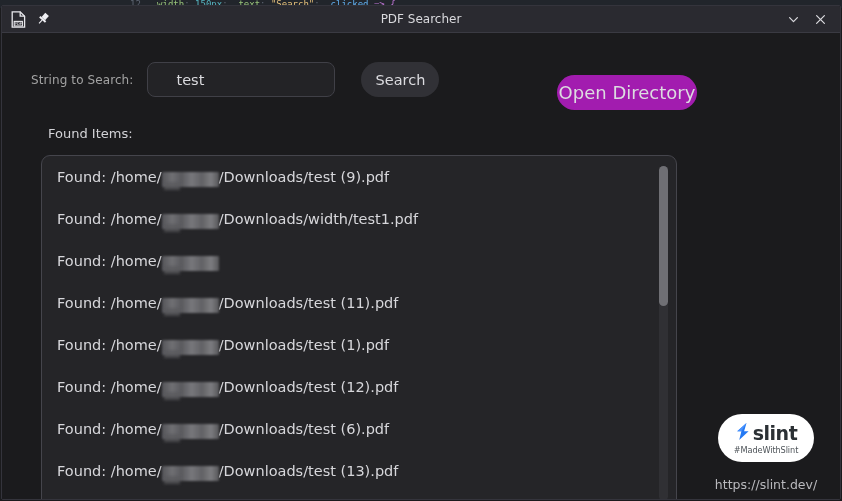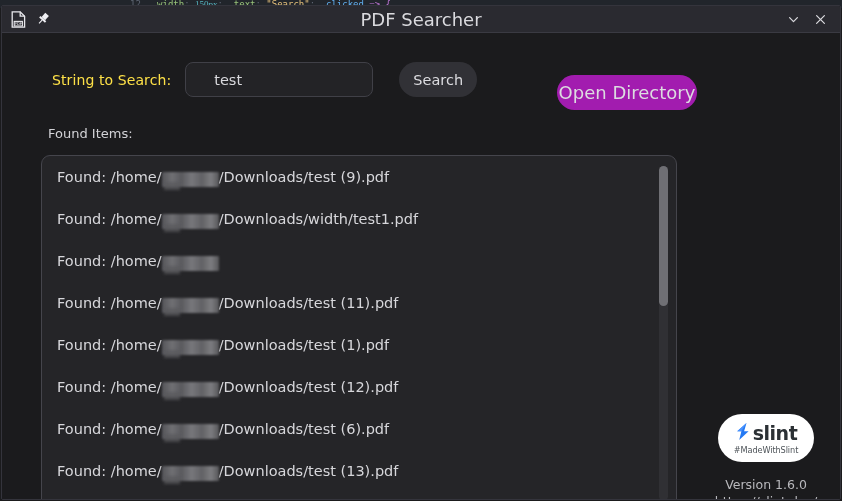--- a/index.html
+++ b/index.html
@@ -25,21 +25,21 @@
     top: 0px;
     white-space: nowrap;
     font-family: "DejaVu Sans Mono", monospace;
     font-size: 9px;
     line-height: 9px;
   }
   .tk-grn { color: #98c379; }
   .tk-blu { color: #61afef; }
   .tk-pur { color: #c678dd; }
   .tk-yel { color: #e5c07b; }
-  .tk-cya { color: #56b6c2; font-family: Liberation Serif, serif; }
+  .tk-cya { color: #56b6c2; }
   .tk-gry { color: #5c6370; }
 
   
   #app-window {
     position: absolute;
     left: 1px; top: 5px;
     width: 840px; height: 495px;
     background: #1b1b1d;
     border: 1px solid #34343c;
     border-radius: 2px;
@@ -62,21 +62,21 @@
     flex: 0 0 auto;
   }
   .tb-icon {
     width: 18px; height: 18px;
     display: flex; align-items: center; justify-content: center;
   }
   #window-title {
     position: absolute;
     left: 0; right: 0;
     text-align: center;
-    font-size: 18px;
+    font-size: 12px;
     color: #dadade;
     pointer-events: none;
   }
   #titlebar-right {
     margin-left: auto;
     display: flex; align-items: center;
     gap: 10px;
     padding-right: 11px;
     z-index: 2;
   }
@@ -97,23 +97,23 @@
   
   #search-row {
     position: absolute;
     left: 0; top: 28px;
     width: 100%;
     height: 37px;
     display: flex;
     align-items: center;
   }
   #search-label {
-    margin-left: 50px;
-    font-size: 14px;
-    color: #fde047;
+    margin-left: 29px;
+    font-size: 12px;
+    color: #a3a3a3;
     letter-spacing: 0.1px;
   }
   #search-input {
     margin-left: 14px;
     width: 188px; height: 35px;
     background: #232326;
     border: 1px solid #404047;
     border-radius: 8px;
     color: #d9d9dd;
     font-size: 14.5px;
@@ -409,18 +409,17 @@
             <path d="M11.5 1 L2.2 9.3 L6.4 9.3 L4.2 18 L13.6 9.3 L9.1 9.3 Z" fill="#2379f4"></path>
             <path d="M11.5 1 L2.2 9.3 L6.4 9.3 Z" fill="#4a93ff"></path>
           </svg>
         </span>
         <span id="slint-wordmark">slint</span>
       </div>
       <div id="slint-tagline">#MadeWithSlint</div>
     </div>
 
     <div id="version-block">
-      <span id="version-text">Version 1.6.0</span>
       <span id="slint-url">https://slint.dev/</span>
     </div>
 
   </div>
 </div>
 
 </body></html>

